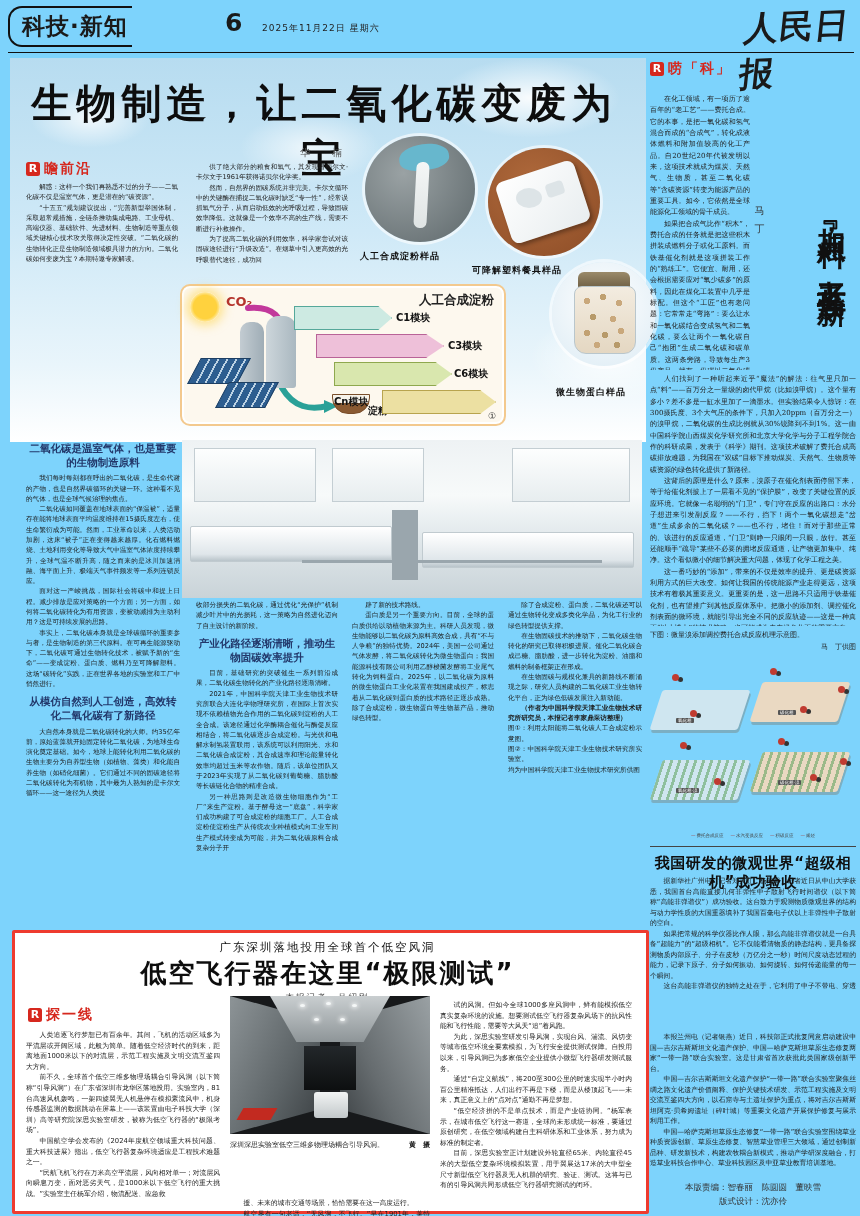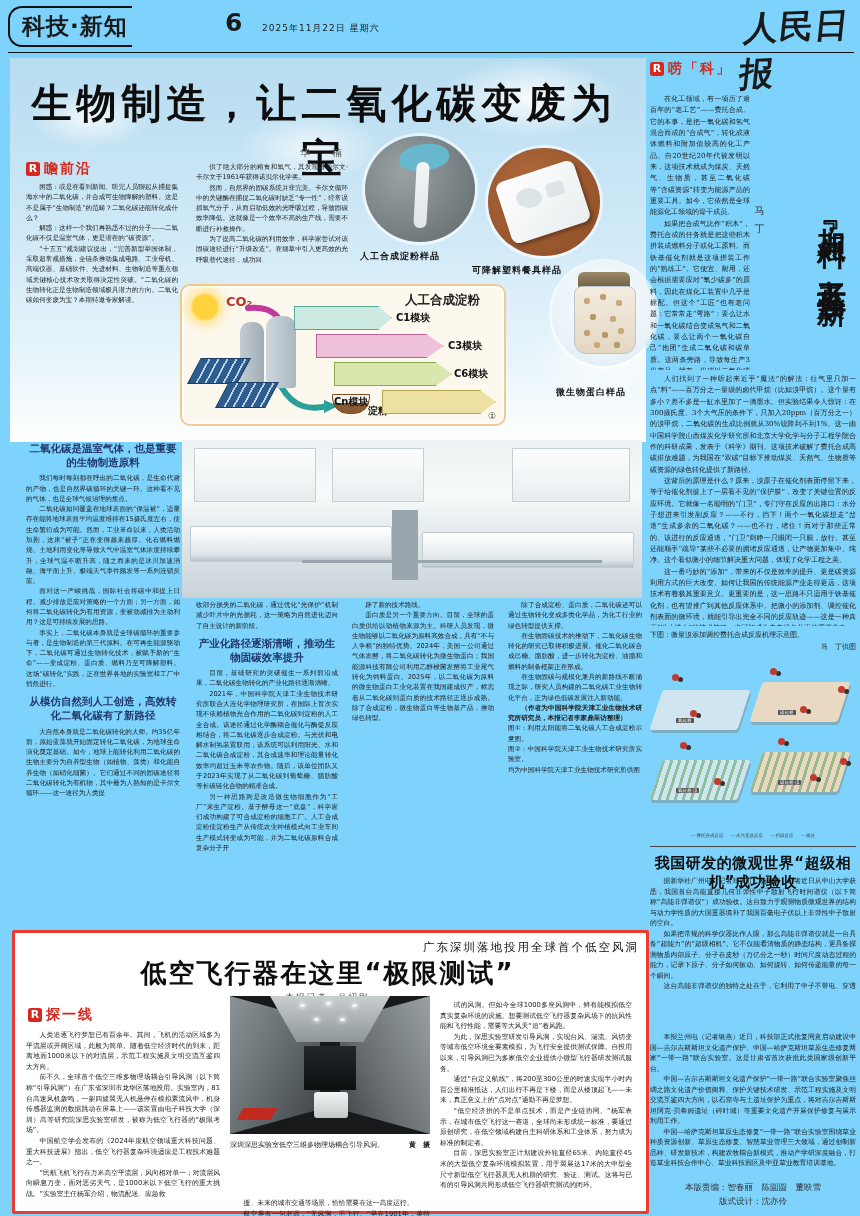--- a/index.html
+++ b/index.html
@@ -57,21 +57,21 @@
              radial-gradient(5px 5px at 30px 48px,#b79a6a 60%,transparent 62%),
              radial-gradient(5px 5px at 46px 44px,#c9a87c 60%,transparent 62%),
              radial-gradient(5px 5px at 22px 58px,#c9a87c 60%,transparent 62%),
              radial-gradient(5px 5px at 42px 58px,#b79a6a 60%,transparent 62%),
              linear-gradient(180deg,#f3ece0,#e4d7c2);
             border:1.5px solid #b9c6cc;}
   .photocap{font-size:9px;font-weight:bold;color:#111;letter-spacing:1px;}
   
   #diag{left:180px;top:284px;width:322px;height:138px;background:#fdf8ee;border:2px solid #f3c98e;border-radius:10px;
         box-shadow:inset 0 0 0 2px #fff;}
-  #diag .title{position:absolute;right:24px;top:6px;font-size:12.5px;font-weight:bold;color:#222;}
+  #diag .title{position:absolute;right:10px;top:6px;font-size:12.5px;font-weight:bold;color:#222;}
   #diag .sun{position:absolute;left:8px;top:6px;width:30px;height:30px;border-radius:50%;
              background:radial-gradient(circle,#ffd23e 55%,#ffe9a0 70%,rgba(255,233,160,0) 75%);
              box-shadow:0 0 10px 4px rgba(255,210,60,.5);}
   #diag .co2{position:absolute;left:44px;top:8px;font-size:13px;font-weight:bold;color:#b5342c;}
   #diag .tank1{position:absolute;left:58px;top:36px;width:24px;height:62px;background:linear-gradient(90deg,#c3ccd2,#9fadb6);border-radius:10px 10px 3px 3px;}
   #diag .tank2{position:absolute;left:84px;top:30px;width:30px;height:72px;background:linear-gradient(90deg,#cdd6db,#aab8c0);border-radius:12px 12px 3px 3px;}
   #diag .pv{position:absolute;width:48px;height:24px;background:repeating-linear-gradient(90deg,#2d5d8f 0 7px,#bcd2e4 7px 9px),#2d5d8f;transform:skewX(-28deg);border:1px solid #1d3f63;}
   #diag .pv1{left:12px;top:72px;}
   #diag .pv2{left:40px;top:96px;}
   #diag .bowl{position:absolute;left:150px;top:108px;width:36px;height:18px;background:linear-gradient(180deg,#f7f3ea 45%,#8a5a32 46%);border-radius:0 0 16px 16px;border:1px solid #7a4e2a;}
@@ -101,21 +101,21 @@
   .slablabel{position:absolute;font-size:4.5px;background:#555;color:#fff;padding:0 2px;border-radius:1px;}
   .legend{position:absolute;bottom:0;left:0;width:100%;display:flex;gap:7px;font-size:4.5px;color:#444;justify-content:center;}
   .legend span::before{content:"—";margin-right:1px;color:#a33;}
   #rdivider{left:650px;top:846px;width:206px;border-top:1px solid #444;}
   .newshead{font-size:15px;font-weight:bold;text-align:center;letter-spacing:0.5px;color:#0e0e0e;}
   .newsbody{font-size:6.8px;line-height:1.55;text-align:justify;overflow:hidden;color:#1c1c1c;}
   .newsbody p{margin:0;text-indent:2em;}
   #rfooter{left:650px;top:1180px;width:206px;text-align:center;font-size:8.5px;color:#333;line-height:1.7;}
   
   #redbox{left:12px;top:930px;width:631px;height:278px;border:3px solid #ee3b2f;border-radius:2px;background:#fff;}
-  #lt-kicker{left:16px;top:940px;width:623px;text-align:right;font-size:11.5px;letter-spacing:2px;color:#111;}
+  #lt-kicker{left:16px;top:940px;width:623px;text-align:center;font-size:11.5px;letter-spacing:2px;color:#111;}
   #lt-head{left:16px;top:956px;width:623px;text-align:center;font-size:26px;font-weight:bold;letter-spacing:2px;color:#0d0d0d;}
   #lt-byline{left:16px;top:992px;width:623px;text-align:center;font-size:8.5px;color:#444;letter-spacing:2px;}
   
   #wtphoto{left:230px;top:996px;width:200px;height:138px;background:#17191b;overflow:hidden;}
   #wtphoto .wallL{position:absolute;left:0;top:0;width:90px;height:138px;background:linear-gradient(115deg,#8d9497,#5d6467 60%,#3a3f42);clip-path:polygon(0 0,100% 18%,100% 82%,0 100%);}
   #wtphoto .wallR{position:absolute;right:0;top:0;width:90px;height:138px;background:linear-gradient(245deg,#9aa1a4,#666c6f 60%,#3a3f42);clip-path:polygon(0 18%,100% 0,100% 100%,0 82%);}
   #wtphoto .ceil{position:absolute;left:40px;top:0;width:120px;height:46px;background:linear-gradient(180deg,#c9ced0,#8e9598);clip-path:polygon(0 0,100% 0,78% 100%,22% 100%);}
   #wtphoto .light{position:absolute;width:5px;height:3px;background:#f4f7f7;border-radius:50%;box-shadow:0 0 4px 1px rgba(255,255,255,.8);}
   #wtphoto .core{position:absolute;left:74px;top:50px;width:52px;height:44px;background:linear-gradient(180deg,#23272a,#0d0f10);}
   #wtphoto .mach{position:absolute;left:84px;top:96px;width:34px;height:26px;background:linear-gradient(180deg,#f2f4f4,#c2c8ca);border-radius:3px;}
@@ -137,21 +137,20 @@
   <div class="abs" id="sky"></div>
 
   <div class="abs" id="feat-headline">生物制造，让二氧化碳变废为宝</div>
   <div class="abs" id="feat-byline">华　楠</div>
 
   <div class="abs rlabel" style="left:26px;top:160px;">
     <span class="rlogo">R</span>
     <span class="rtext">瞻前沿</span>
   </div>
   <div class="abs col" style="left:26px;top:182px;width:152px;height:252px;">
-      <p class="para">困惑：或是在看到新闻、听完人员聊起从捕捉集海水中的二氧化碳，并合成可生物降解的塑料。这是不是属于“生物制造”的范畴？二氧化碳还能转化成什么？</p>
       <p class="para">解惑：这样一个我们再熟悉不过的分子——二氧化碳不仅是温室气体，更是潜在的“碳资源”。</p>
       <p class="para">“十五五”规划建议提出，“完善新型举国体制，采取超常规措施，全链条推动集成电路、工业母机、高端仪器、基础软件、先进材料、生物制造等重点领域关键核心技术攻关取得决定性突破。”二氧化碳的生物转化正是生物制造领域极具潜力的方向。二氧化碳如何变废为宝？本期特邀专家解读。</p>
     </div>
   <div class="abs col" style="left:196px;top:162px;width:152px;height:118px;">
       <p class="para">供了绝大部分的粮食和氧气，其发现者梅尔文·卡尔文于1961年获得诺贝尔化学奖。</p>
       <p class="para">然而，自然界的固碳系统并非完美。卡尔文循环中的关键酶在捕捉二氧化碳时缺乏“专一性”，经常误抓氧气分子，从而启动低效的光呼吸过程，导致固碳效率降低。这就像是一个效率不高的生产线，需要不断进行补救操作。</p>
       <p class="para">为了提高二氧化碳的利用效率，科学家尝试对该固碳途径进行“升级改造”。在烟草中引入更高效的光呼吸替代途径，成功回</p>
     </div>
 
   <div class="abs circ" id="circ1">

